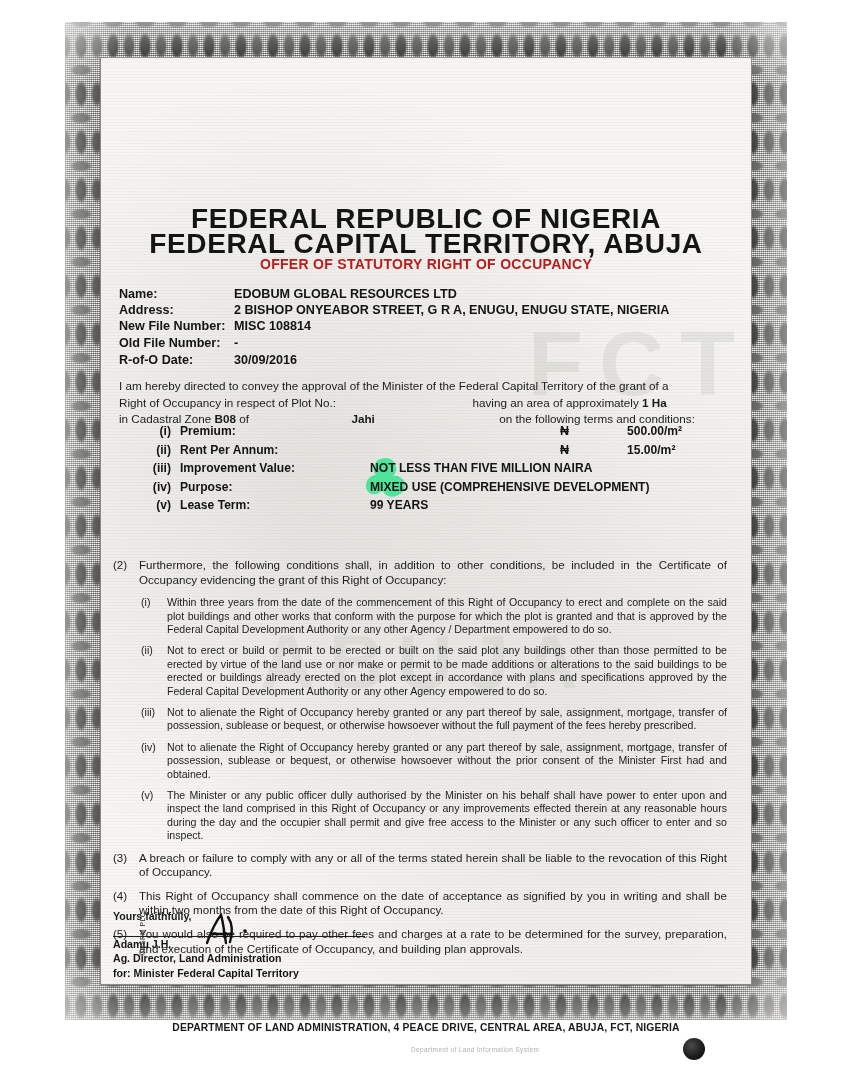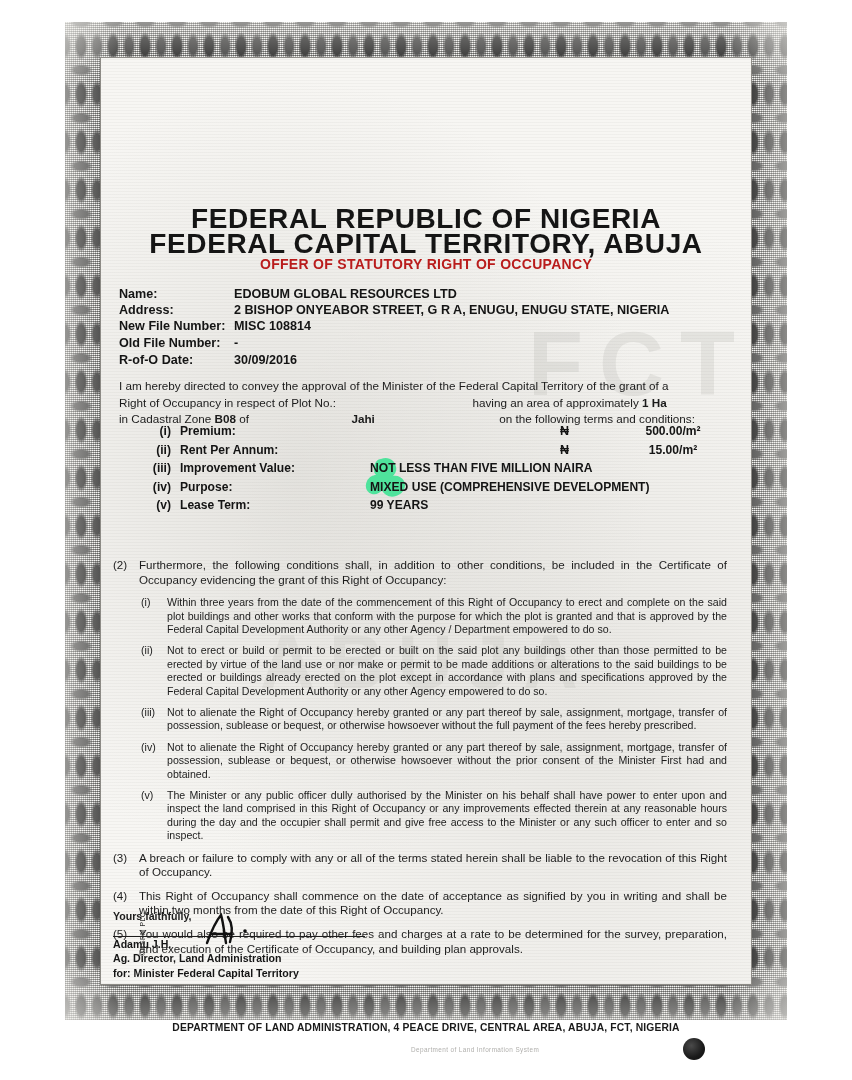--- a/index.html
+++ b/index.html
@@ -202,21 +202,21 @@
   }
   .term-row {
     display: flex;
     align-items: baseline;
     line-height: 18.5px;
   }
   .term-num { width: 30px; flex: none; text-align: right; padding-right: 9px; }
   .term-label { width: 190px; flex: none; }
   .term-tail { flex: 1; display: flex; justify-content: flex-end; align-items: baseline; }
   .naira { margin-right: 58px; font-size: 12.5px; }
-  .term-amount { min-width: 92px; text-align: center; }
+  .term-amount { min-width: 92px; text-align: left; }
   .term-wide { text-align: left; width: 100%; }
 
   
   #clauses {
     position: absolute;
     left: 12px;
     top: 500px;
     width: 614px;
     color: #1c1c1c;
   }

